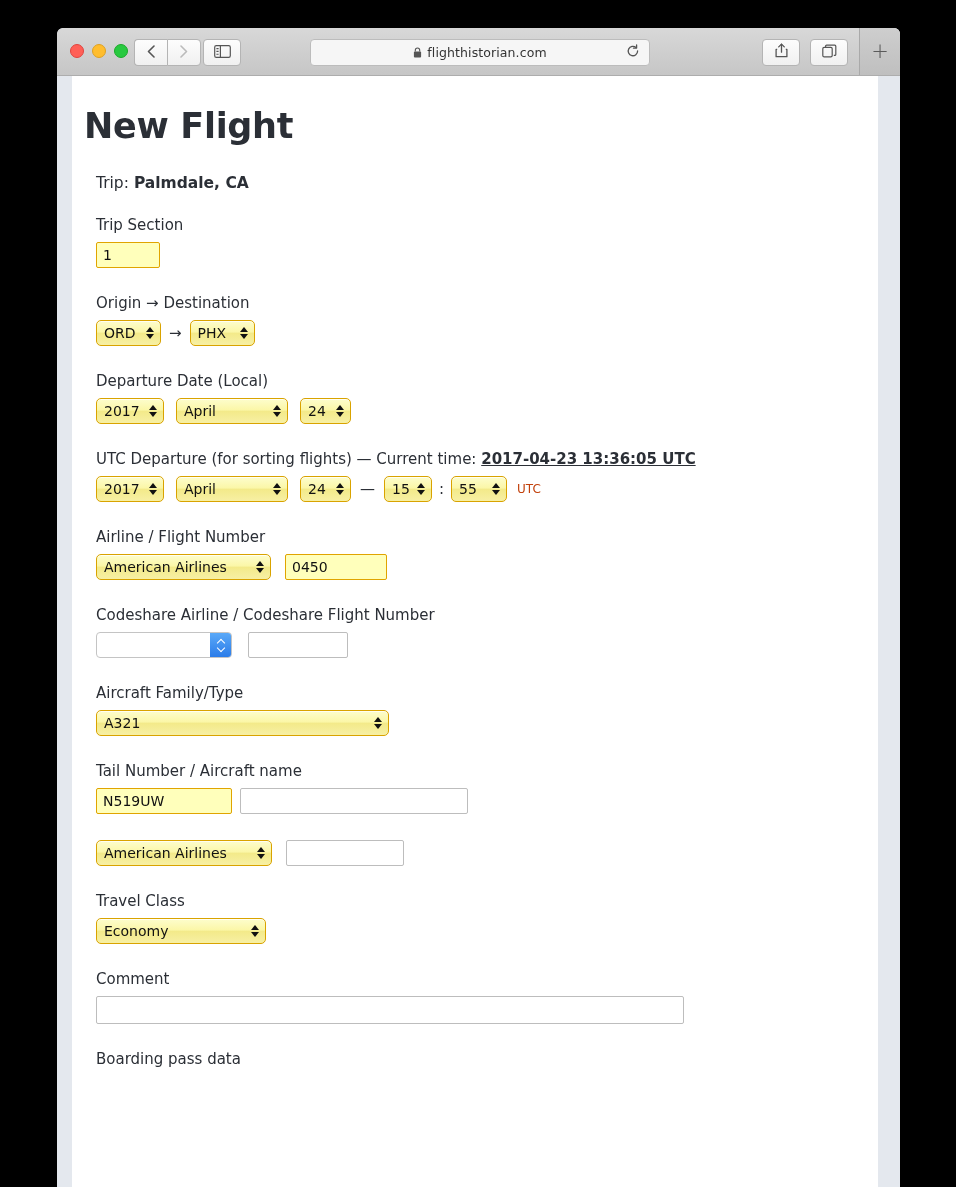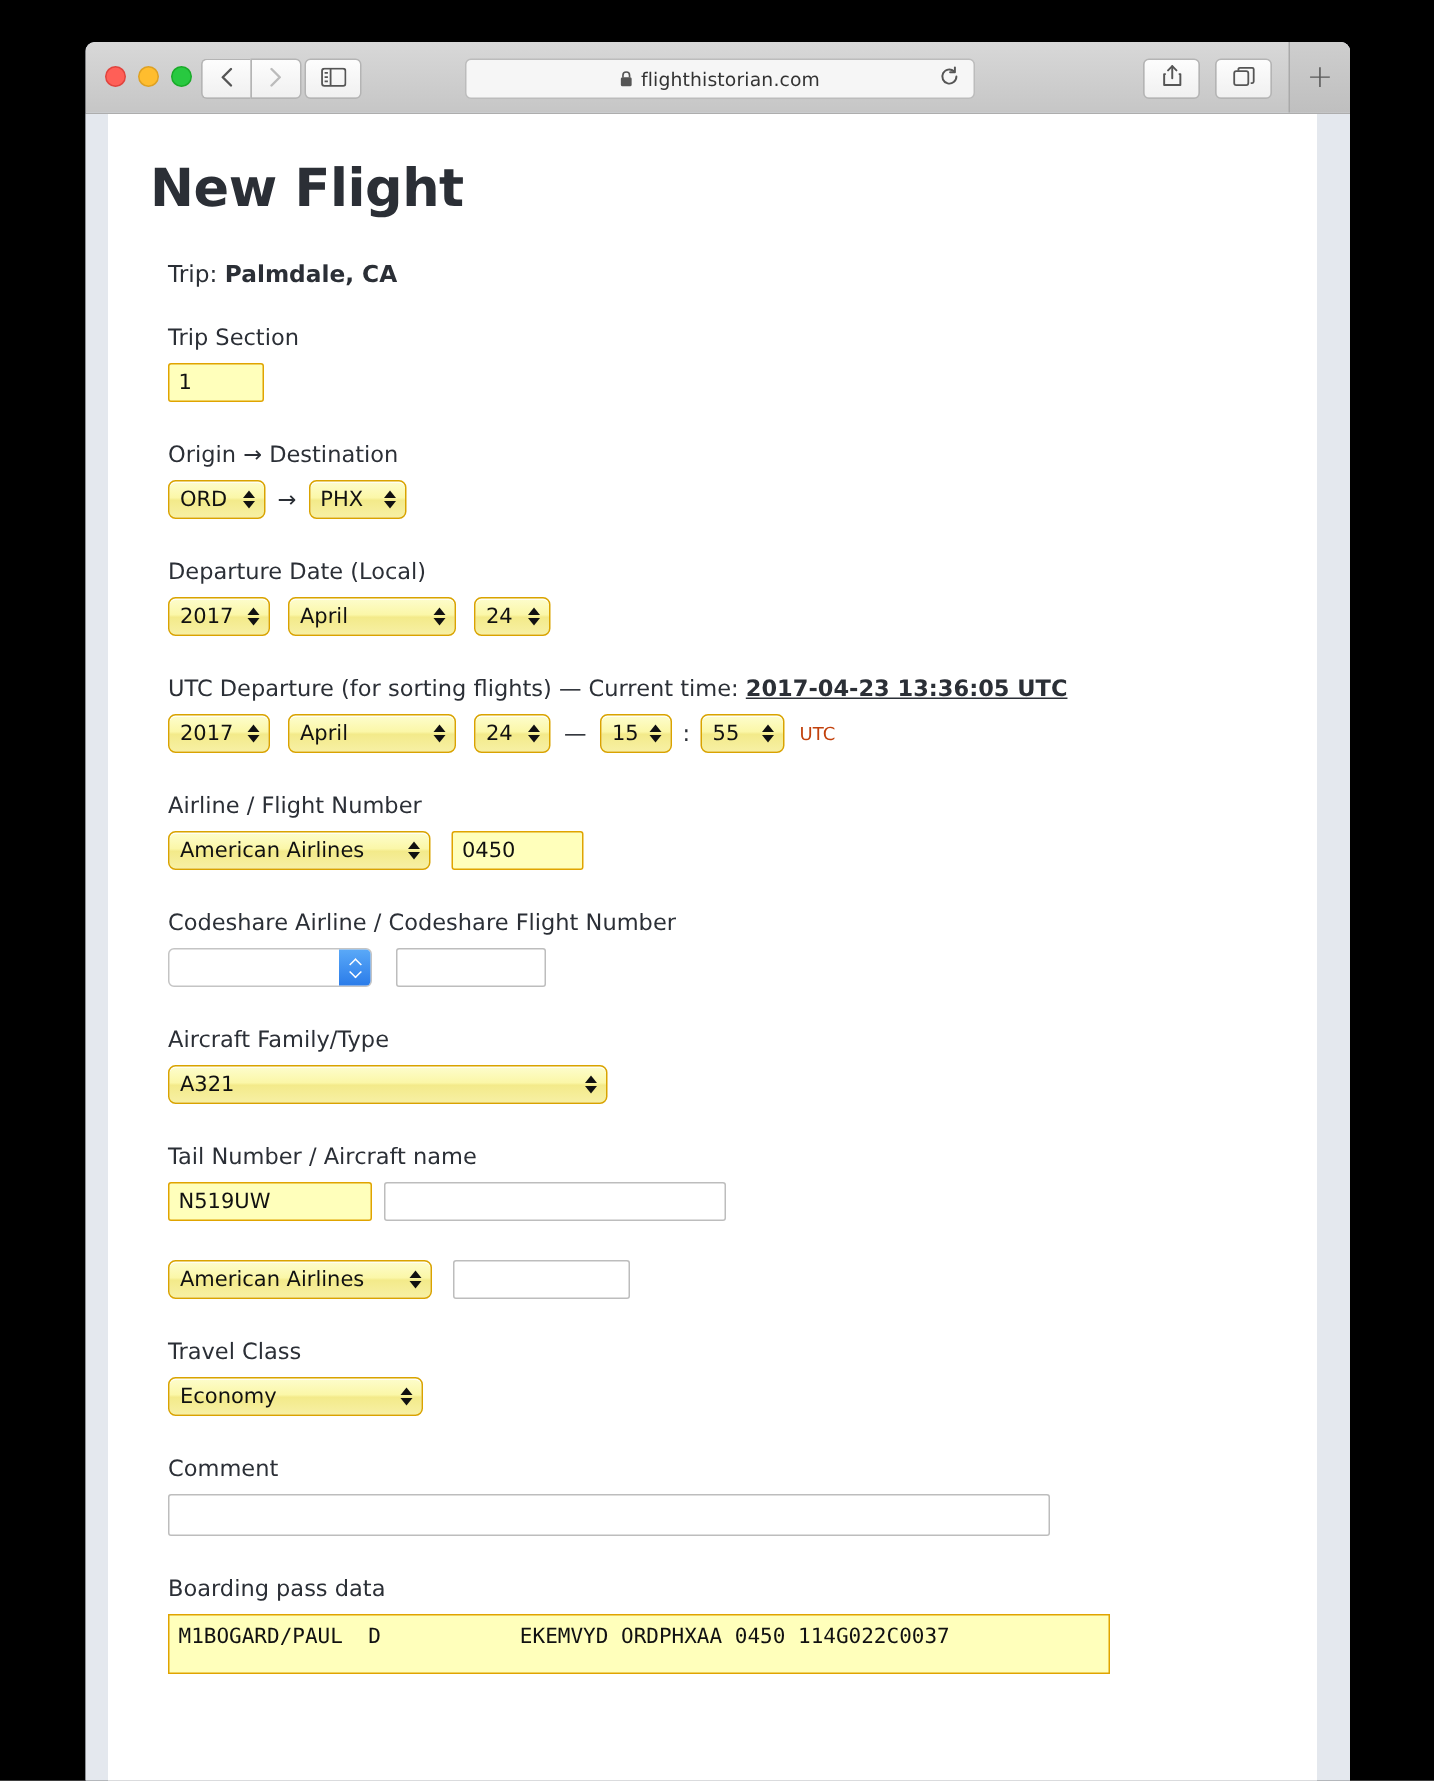--- a/index.html
+++ b/index.html
@@ -148,21 +148,21 @@
   }
   .page {
     position: absolute;
     left: 15px;
     top: 0;
     width: 806px;
     height: 1112px;
     background: #ffffff;
   }
   .content {
-    padding: 30px 28px 0 28px;
+    padding: 30px 28px 0 12px;
   }
 
   h1.page-title {
     font-size: 35px;
     font-weight: bold;
     color: #2b2f36;
     margin: 0 0 28px 0;
     letter-spacing: -0.3px;
   }
 
@@ -511,21 +511,21 @@
         <div class="field-label">Airline / Flight Number</div>
         <div class="field-row">
           <div class="af-select" style="width:175px;">
             <span>American Airlines</span>
             <span class="arrows">
                 <span class="tri-up"></span>
                 <span class="tri-dn"></span>
               </span>
           </div>
           <span class="gap-m" style="width:14px;"></span>
-          <div class="af-input" style="width:88px;">0450</div>
+          <div class="af-input" style="width:102px;">0450</div>
         </div>
 
         <div class="field-label">Codeshare Airline / Codeshare Flight Number</div>
         <div class="field-row">
           <div class="plain-select">
             <span></span>
             <span class="blue-stepper">
               <span class="chev up"></span>
                 <span class="chev down"></span>
             </span>
@@ -574,20 +574,17 @@
               </span>
           </div>
         </div>
 
         <div class="field-label">Comment</div>
         <div class="field-row">
           <div class="plain-input" style="width:588px;height:28px;"></div>
         </div>
 
         <div class="field-label">Boarding pass data</div>
-        <div class="field-row">
-          <div class="mono-af" style="width:628px;height:40px;">M1BOGARD/PAUL  D           EKEMVYD ORDPHXAA 0450 114G022C0037</div>
-        </div>
 
       </div>
     </div>
   </div>
 </div>
 
 </body></html>

